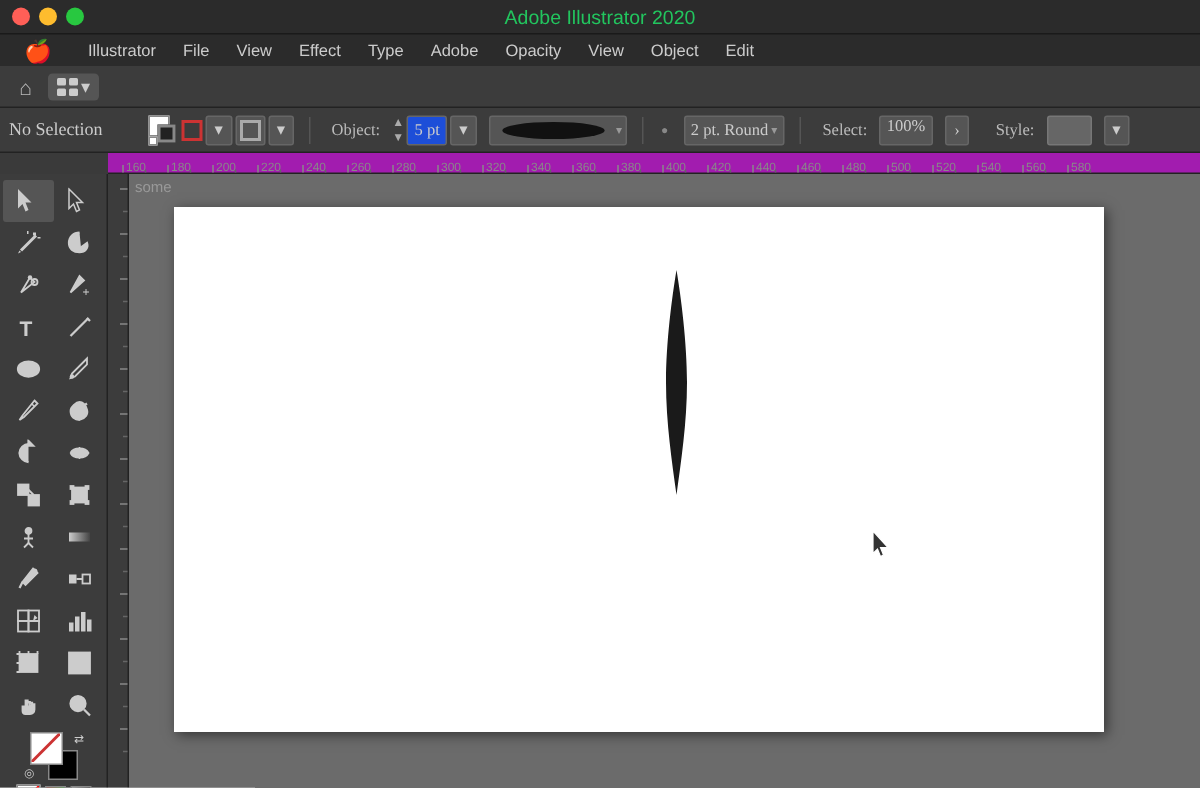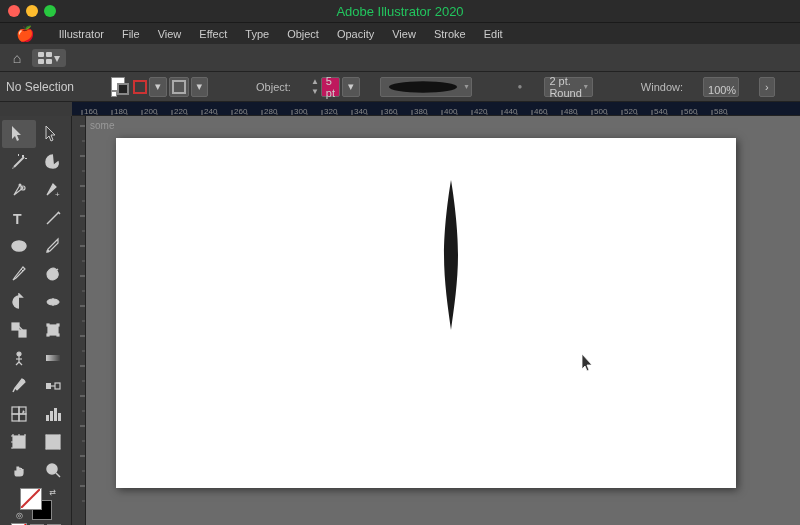--- a/index.html
+++ b/index.html
@@ -73,23 +73,24 @@
       cursor: pointer; color: #ccc; font-size: 12px;
     }
 
     
     .control-bar {
       height: 30px;
       background: #3c3c3c;
       display: flex;
       align-items: center;
       padding: 0 6px;
-      gap: 20px;
+      gap: 8px;
       border-bottom: 1px solid #222;
       font-size: 11px;
+      font-family: Liberation Serif, serif;
     }
     .no-selection-label {
       color: #ccc;
       font-size: 12px;
       min-width: 85px;
     }
     .ctrl-separator { width: 1px; height: 18px; background: #555; margin: 0 2px; }
     .ctrl-btn {
       background: #555;
       border: 1px solid #666;
@@ -97,40 +98,40 @@
       color: #ccc;
       padding: 1px 5px;
       cursor: pointer;
       font-size: 11px;
       height: 20px;
       display: flex; align-items: center;
     }
     .stroke-label { color: #bbb; margin-left: 4px; }
     .stroke-value-box {
       display: flex; align-items: center;
-      background: #be185d; border: 1px solid #666; border-radius: 2px;
+      background: #1d4ed8; border: 1px solid #666; border-radius: 2px;
       height: 20px; padding: 0 4px; gap: 2px;
       color: #ccc;
     }
     .brush-dropdown-wrap {
       display: flex; align-items: center;
       background: #555; border: 1px solid #666; border-radius: 2px;
       height: 20px; padding: 0 2px; cursor: pointer;
     }
     .dot-icon { font-size: 8px; color: #888; margin: 0 2px; }
     .pt-round-box {
       display: flex; align-items: center;
       background: #555; border: 1px solid #666; border-radius: 2px;
       height: 20px; padding: 0 4px; gap: 2px; cursor: pointer; color: #ccc;
     }
     .opacity-label { color: #bbb; margin-left: 4px; }
     .opacity-value {
       background: #555; border: 1px solid #666; border-radius: 2px;
       height: 20px; padding: 0 4px;
-      color: #ccc; display: flex; align-items: flex-end; min-width: 36px;
+      color: #ccc; display: flex; align-items: flex-start; min-width: 36px;
     }
     .style-label { color: #bbb; margin-left: 10px; }
     .style-box {
       background: #666; border: 1px solid #777; border-radius: 2px;
       height: 20px; width: 30px; cursor: pointer;
     }
 
     
     .main-layout {
       display: flex;
@@ -188,24 +189,24 @@
   <span class="title-bar-title">Adobe Illustrator 2020</span>
 </div>
 
 <div class="menu-bar">
   <span class="menu-item apple-logo">🍎</span>
   <span class="menu-item">Illustrator</span>
   <span class="menu-item">File</span>
   <span class="menu-item">View</span>
   <span class="menu-item">Effect</span>
   <span class="menu-item">Type</span>
-  <span class="menu-item">Object</span>
+  <span class="menu-item">Adobe</span>
   <span class="menu-item">Opacity</span>
   <span class="menu-item">View</span>
-  <span class="menu-item">Stroke</span>
+  <span class="menu-item">Object</span>
   <span class="menu-item">Edit</span>
 </div>
 
 <div class="app-toolbar">
   <div class="home-btn">⌂</div>
   <div class="workspace-btn">
     <svg width="14" height="12" viewBox="0 0 14 12" fill="#ccc">
       <rect x="0" y="0" width="6" height="5" rx="1"></rect>
       <rect x="8" y="0" width="6" height="5" rx="1"></rect>
       <rect x="0" y="7" width="6" height="5" rx="1"></rect>
@@ -268,36 +269,36 @@
 
   <span class="dot-icon">●</span>
 
   <div class="pt-round-box">
     <span>2 pt. Round</span>
     <span style="font-size:8px;color:#999;">▾</span>
   </div>
 
   <div class="ctrl-separator"></div>
 
-  <span class="opacity-label">Window:</span>
+  <span class="opacity-label">Select:</span>
   <div class="opacity-value">
     <span>100%</span>
   </div>
   <div class="ctrl-btn">
     <span>›</span>
   </div>
 
   <span class="style-label">Style:</span>
   <div class="style-box"></div>
   <div class="ctrl-btn">
     <span>▾</span>
   </div>
 </div>
 
-<div style="display:flex;height:14px;background:#0f172a;border-bottom:1px solid #222;margin-left:72px;position:relative;overflow:hidden;">
+<div style="display:flex;height:14px;background:#a21caf;border-bottom:1px solid #222;margin-left:72px;position:relative;overflow:hidden;">
   <div style="width:100%;height:100%;position:relative;">
     <svg width="100%" height="14" xmlns="http://www.w3.org/2000/svg">
 
       <line x1="0" y1="14" x2="800" y2="14" stroke="#555" stroke-width="1"></line>
 
       <g fill="#888" font-size="8" font-family="Arial">
         <line x1="10" y1="8" x2="10" y2="14" stroke="#888"></line>
         <text x="12" y="12">160</text>
         <line x1="40" y1="8" x2="40" y2="14" stroke="#888"></line>
         <text x="42" y="12">180</text>

